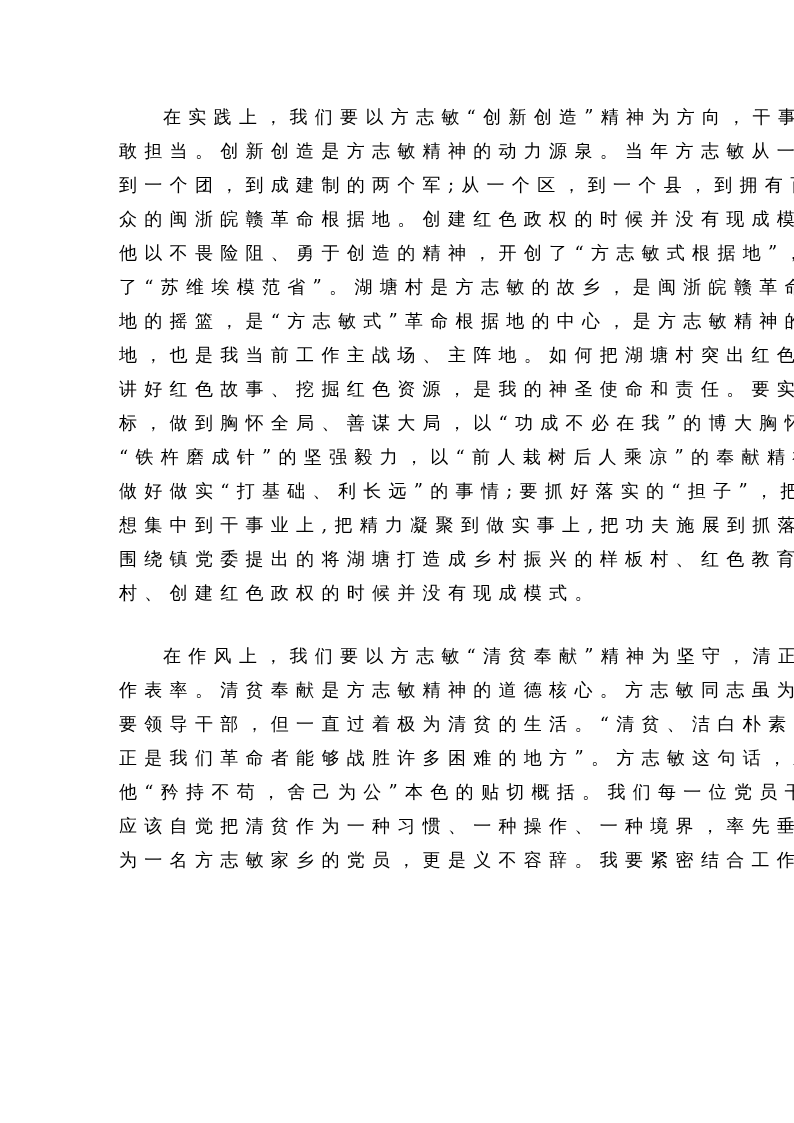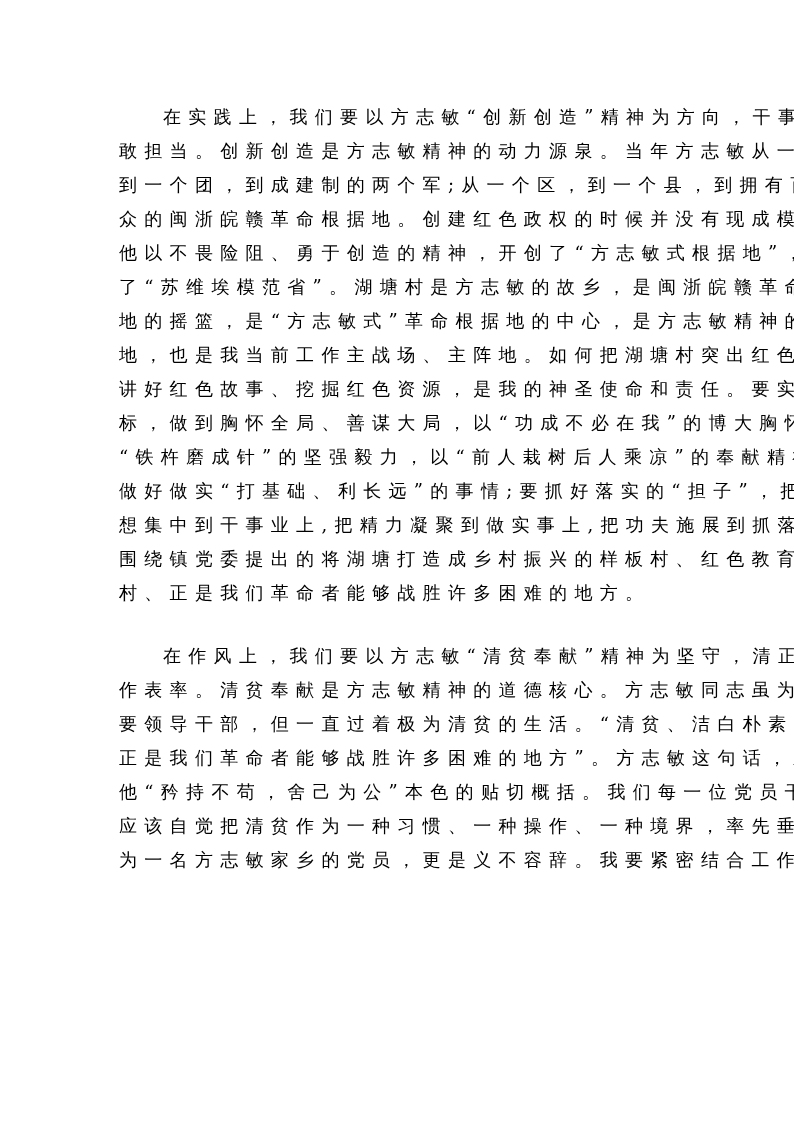--- a/index.html
+++ b/index.html
@@ -35,21 +35,21 @@
     <span class="line">他以不畏险阻、勇于创造的精神，开创了“方志敏式根据地”，创建</span>
     <span class="line">了“苏维埃模范省”。湖塘村是方志敏的故乡，是闽浙皖赣革命根据</span>
     <span class="line">地的摇篮，是“方志敏式”革命根据地的中心，是方志敏精神的发源</span>
     <span class="line">地，也是我当前工作主战场、主阵地。如何把湖塘村突出红色主题、</span>
     <span class="line">讲好红色故事、挖掘红色资源，是我的神圣使命和责任。要实现该目</span>
     <span class="line">标，做到胸怀全局、善谋大局，以“功成不必在我”的博大胸怀，以</span>
     <span class="line">“铁杵磨成针”的坚强毅力，以“前人栽树后人乘凉”的奉献精神;</span>
     <span class="line">做好做实“打基础、利长远”的事情;要抓好落实的“担子”，把思</span>
     <span class="line">想集中到干事业上,把精力凝聚到做实事上,把功夫施展到抓落实上。</span>
     <span class="line">围绕镇党委提出的将湖塘打造成乡村振兴的样板村、红色教育的标杆</span>
-    <span class="line last">村、正是我们革命者能够战胜许多困难的地方。</span>
+    <span class="line last">村、创建红色政权的时候并没有现成模式。</span>
   </p>
   <p class="para" style="text-indent:0">
     <span class="line first">在作风上，我们要以方志敏“清贫奉献”精神为坚守，清正廉洁</span>
     <span class="line">作表率。清贫奉献是方志敏精神的道德核心。方志敏同志虽为党的重</span>
     <span class="line">要领导干部，但一直过着极为清贫的生活。“清贫、洁白朴素的生活，</span>
     <span class="line">正是我们革命者能够战胜许多困难的地方”。方志敏这句话，正是对</span>
     <span class="line">他“矜持不苟，舍己为公”本色的贴切概括。我们每一位党员干部，</span>
     <span class="line">应该自觉把清贫作为一种习惯、一种操作、一种境界，率先垂范。作</span>
     <span class="line">为一名方志敏家乡的党员，更是义不容辞。我要紧密结合工作实际，</span>
   </p>

